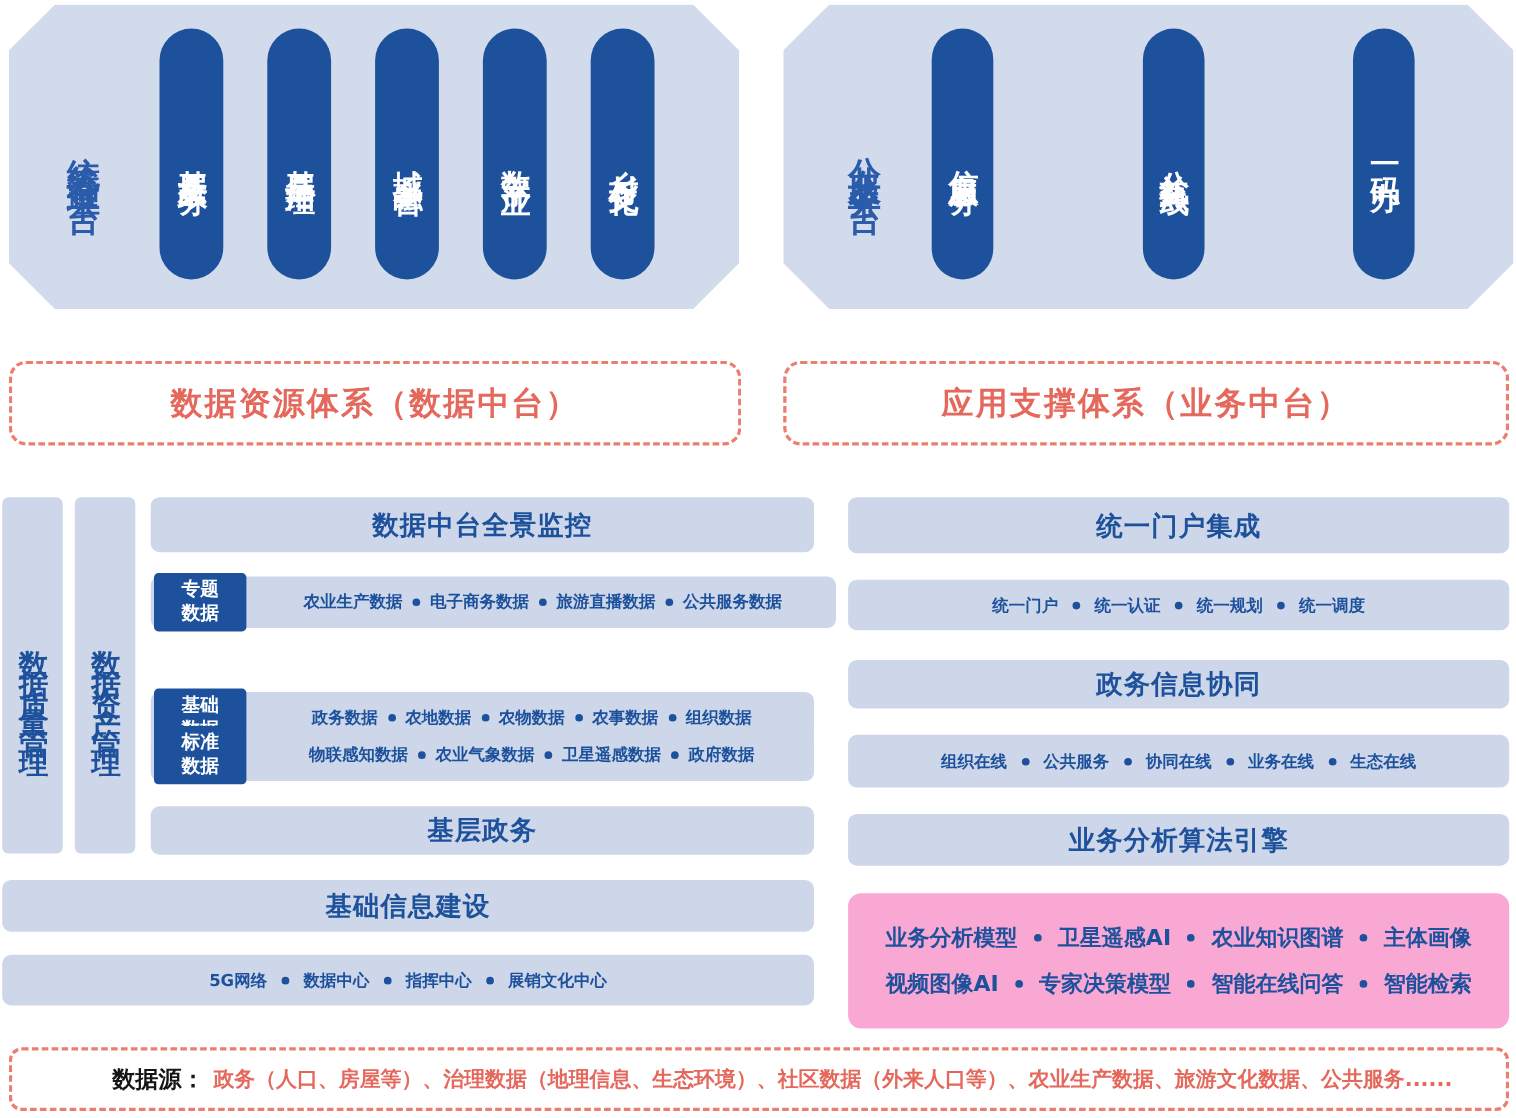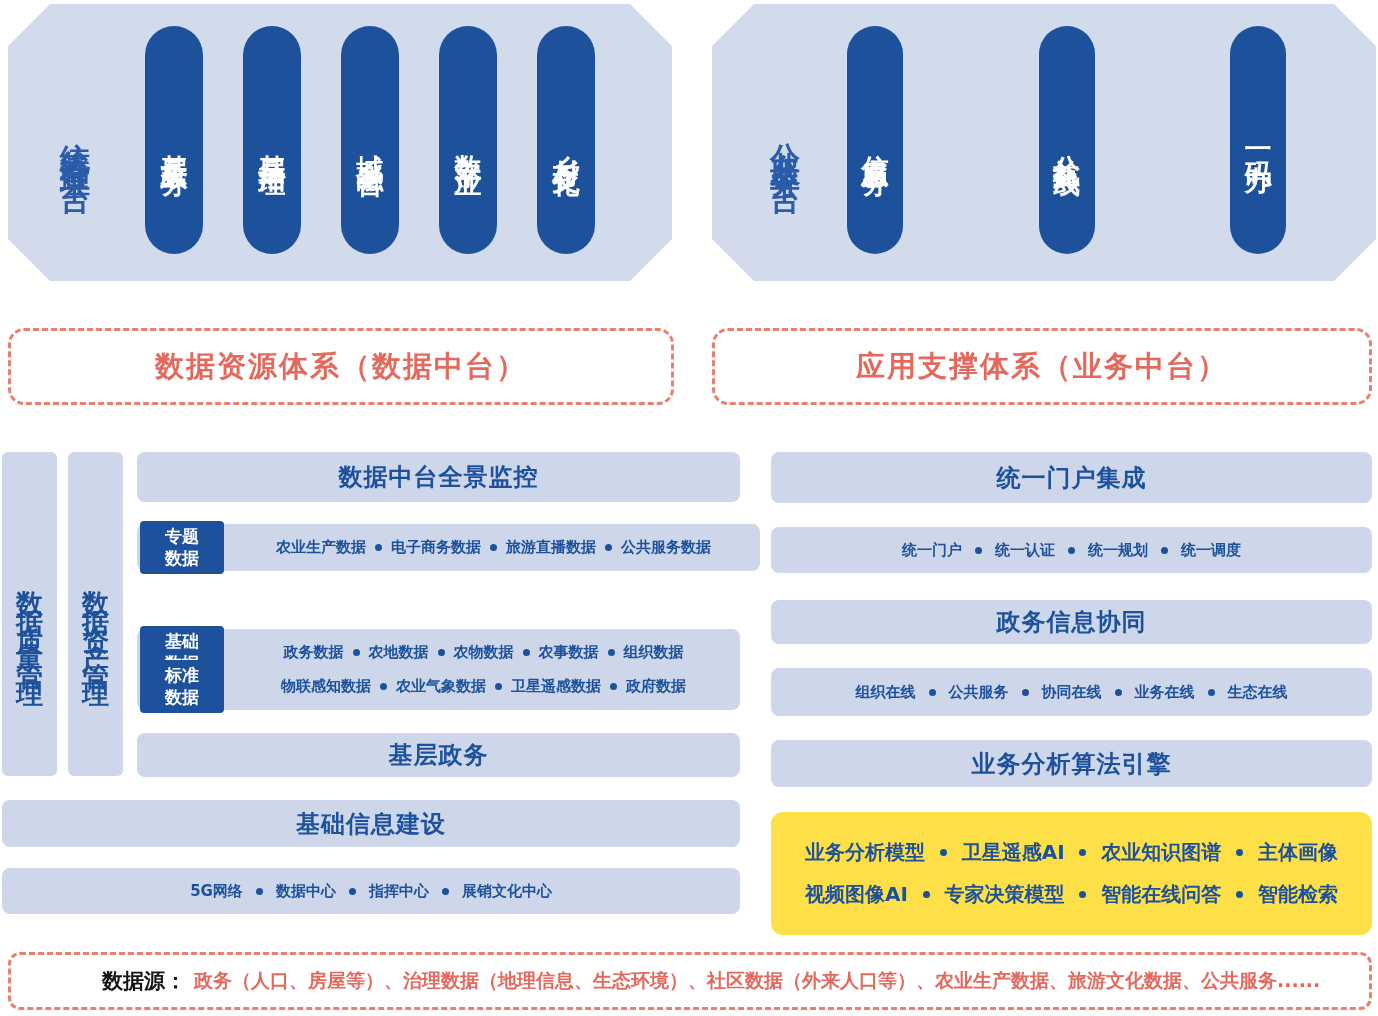--- a/index.html
+++ b/index.html
@@ -70,21 +70,21 @@
   }
   .items{
     display:flex;align-items:center;justify-content:center;
     font-size:15px;font-weight:bold;color:#1d519c;white-space:nowrap;
   }
   .tag-row .items{position:absolute;left:96px;right:6px;top:0;bottom:0;}
   .dot{width:7px;height:7px;border-radius:50%;background:#1d519c;margin:0 9px;flex:none;}
   .items-bar .dot{margin:0 13px;}
   
   .algo-block{
-    position:absolute;left:771px;top:812px;width:601px;height:123px;background:#fde047;border-radius:12px;
+    position:absolute;left:771px;top:812px;width:601px;height:123px;background:#f9a8d4;border-radius:12px;
     box-sizing:border-box;display:flex;flex-direction:column;justify-content:center;gap:15px;padding:0 34px;
   }
   .algo-row{
     display:flex;align-items:center;justify-content:space-between;
     font-size:20px;font-weight:bold;color:#1d519c;white-space:nowrap;
   }
   
   .footer{
     position:absolute;left:8px;top:952px;width:1364px;height:58px;box-sizing:border-box;
     border:3px dashed #ec7e70;border-radius:12px;

